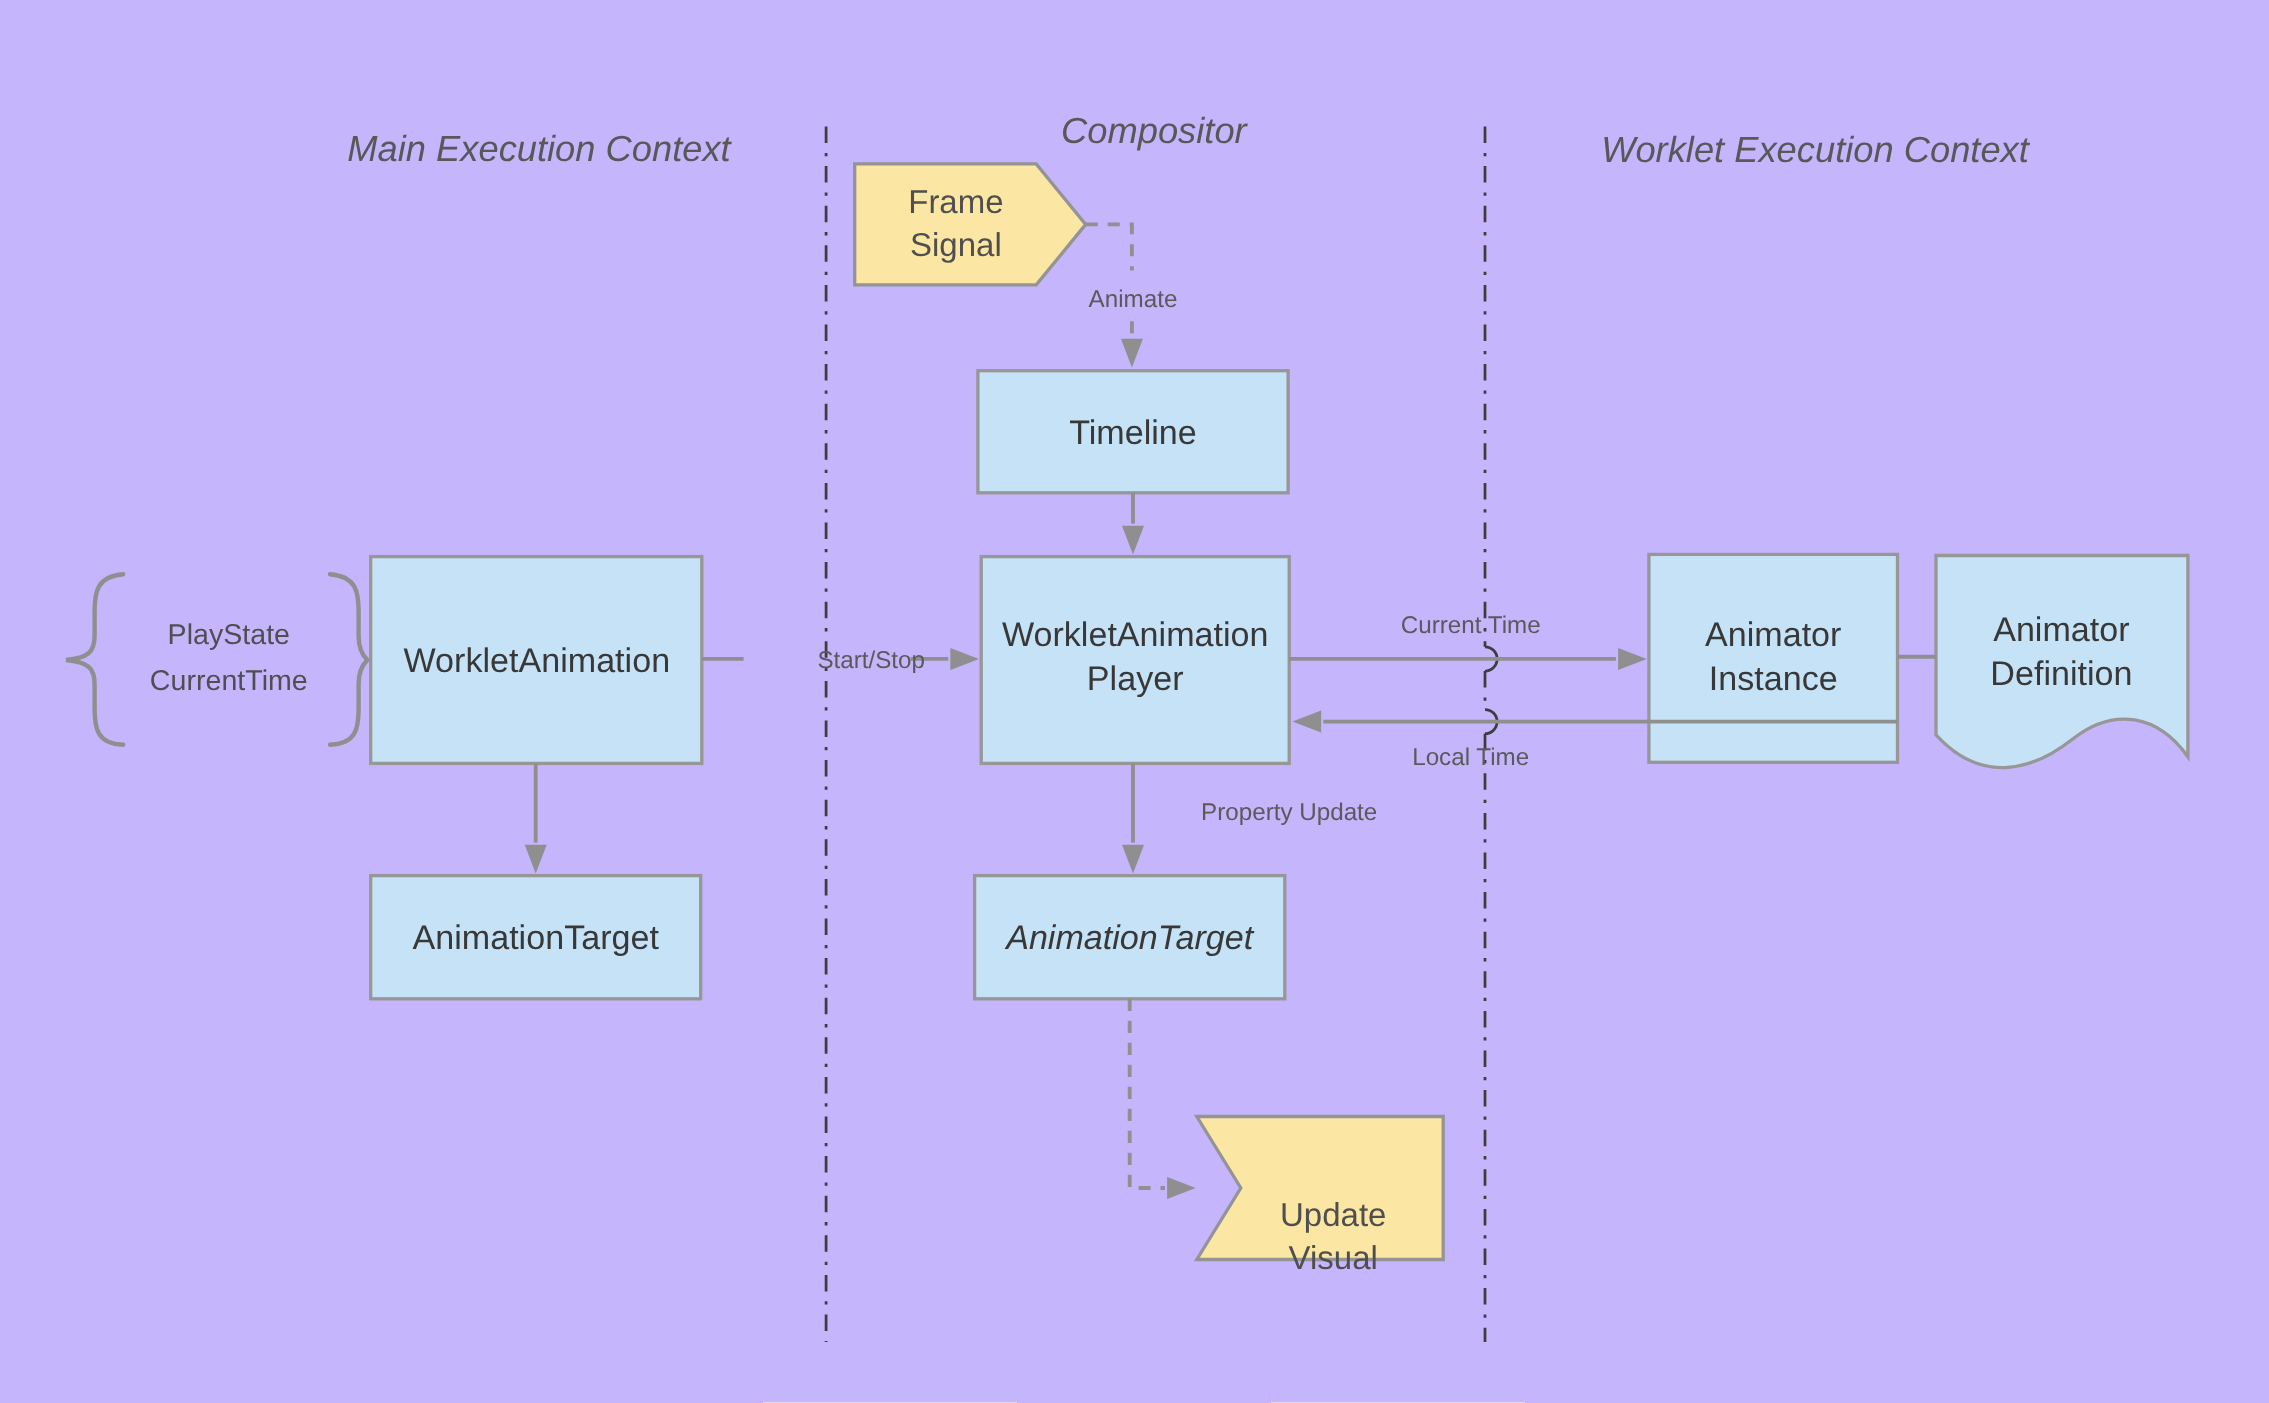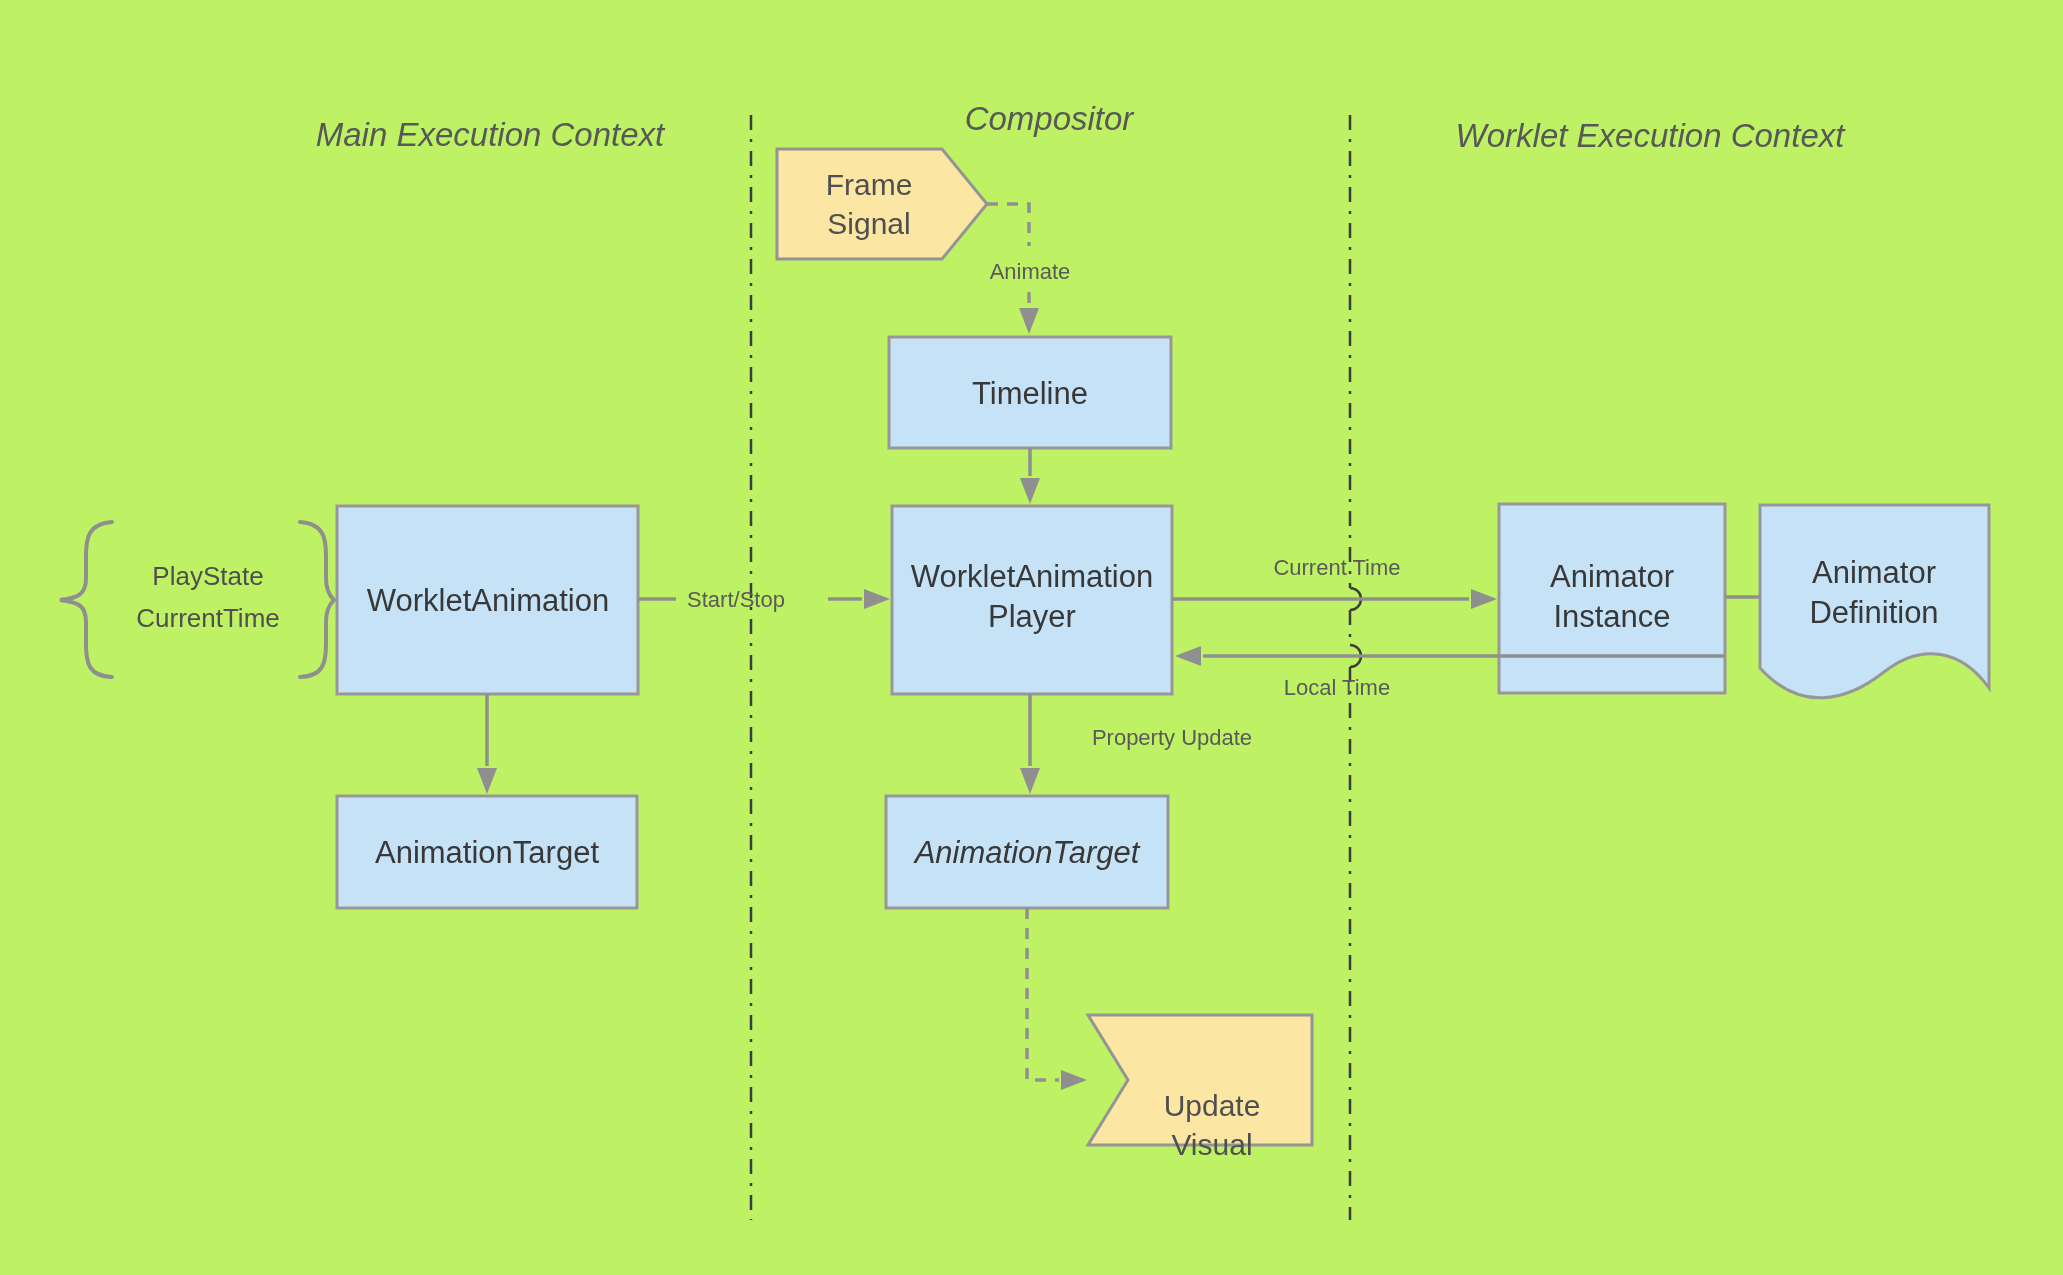--- a/index.html
+++ b/index.html
@@ -1,19 +1,19 @@
 <!DOCTYPE html>
 <html><head>
 <meta charset="utf-8">
 <style>
   html,body { margin:0; padding:0; background:#fdf6e3; }
   .canvas {
     position:relative;
     width:2063px; height:1275px;
-    background:#bef264;
+    background:#c4b5fd;
     font-family:"Liberation Sans", sans-serif;
     overflow:hidden;
   }
   .canvas svg { position:absolute; left:0; top:0; }
 
   
   .lbl {
     position:absolute;
     transform:translate(-50%,-50%);
     white-space:nowrap;
@@ -149,21 +149,21 @@
 
   <div class="lbl box-text" style="left:1027px; top:853px;font-style:italic;">AnimationTarget</div>
 
   <div class="lbl shape-text" style="left:1212px; top:1083px;margin-top:42px;">
     <div>Update</div>
     <div>Visual</div>
   </div>
 
   <div class="lbl edge-label" style="left:1030px; top:272px;">Animate</div>
 
-  <div class="lbl edge-label" style="left:736px; top:600px;">Start/Stop</div>
+  <div class="lbl edge-label" style="left:792px; top:600px;">Start/Stop</div>
 
   <div class="lbl edge-label" style="left:1337px; top:568px;">Current Time</div>
 
   <div class="lbl edge-label" style="left:1337px; top:688px;">Local Time</div>
 
   <div class="lbl edge-label" style="left:1172px; top:738px;">Property Update</div>
 
 </div>
 
 </body></html>

